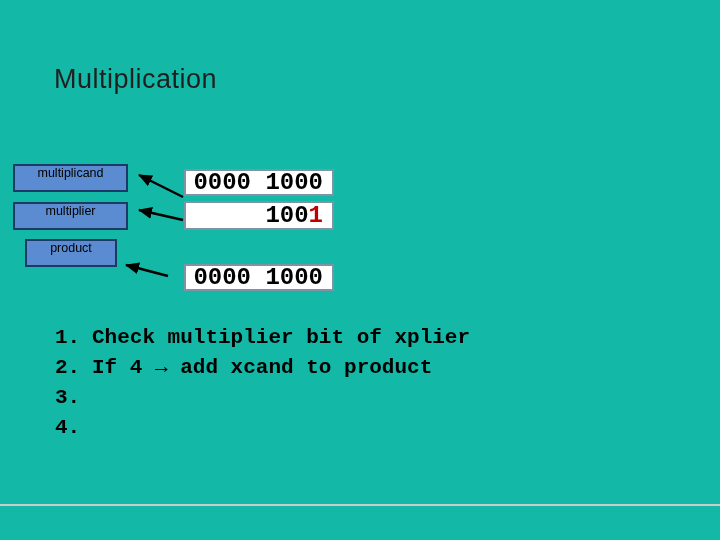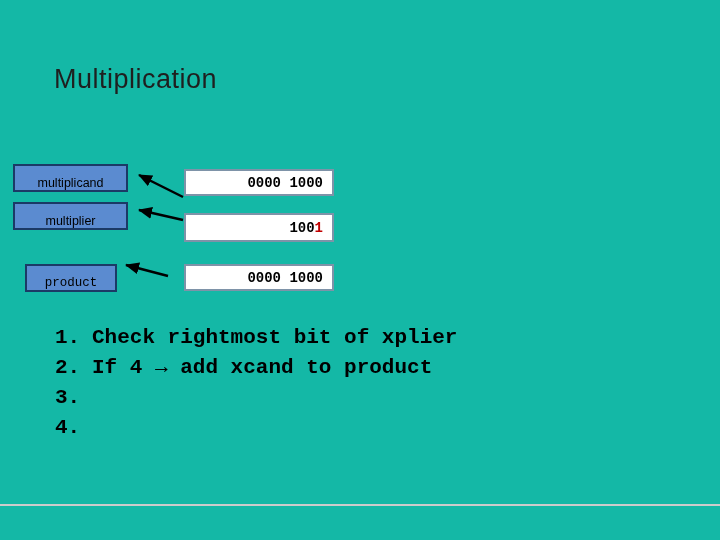--- a/index.html
+++ b/index.html
@@ -24,38 +24,38 @@
   .slide-title{
     position:absolute;left:54px;top:64px;
     font-size:27px;font-weight:400;
     color:var(--title-color);
     letter-spacing:0.5px;
   }
   .reg-label{
     position:absolute;
     background:var(--register-box-fill);
     border:2px solid var(--register-box-border);
-    display:flex;align-items:flex-end;justify-content:center;
+    display:flex;align-items:flex-start;justify-content:center;
     font-size:12.5px;color:#000;
   }
   .lbl-multiplicand{left:13px;top:164px;width:115px;height:28px;}
   .lbl-multiplier{left:13px;top:202px;width:115px;height:28px;}
-  .lbl-product{left:25px;top:264px;width:92px;height:28px;font-family:Liberation Mono, monospace;}
+  .lbl-product{left:25px;top:239px;width:92px;height:28px;}
   .val-box{
     position:absolute;
     background:var(--value-box-fill);
     border:2px solid var(--value-box-border);
     display:flex;align-items:center;justify-content:flex-end;
     padding-right:9px;
     font-family:"Liberation Mono","DejaVu Sans Mono",monospace;
-    font-weight:bold;font-size:14px;color:#000;
+    font-weight:bold;font-size:24px;color:#000;
     white-space:pre;
   }
   .val-multiplicand{left:184px;top:169px;width:150px;height:27px;}
-  .val-multiplier{left:184px;top:213px;width:150px;height:29px;}
+  .val-multiplier{left:184px;top:201px;width:150px;height:29px;}
   .val-product{left:184px;top:264px;width:150px;height:27px;}
   .val-box .hl{color:var(--highlight-digit);}
   .arrows{position:absolute;left:0;top:0;width:720px;height:540px;pointer-events:none;}
   .steps{
     position:absolute;left:55px;top:322px;width:460px;
     font-family:"Liberation Mono","DejaVu Sans Mono",monospace;
     font-weight:bold;font-size:21px;color:#000;
   }
   .step{display:flex;height:30px;align-items:center;white-space:pre;}
   .step-num{display:inline-block;min-width:37px;}
@@ -97,21 +97,21 @@
         <path d="M0,0 L14,6 L0,12 Z" fill="#000"></path>
       </marker>
     </defs>
     <line x1="183" y1="197" x2="139" y2="175" stroke="#000" stroke-width="2.5" marker-end="url(#ah)"></line>
     <line x1="183" y1="220" x2="139" y2="210" stroke="#000" stroke-width="2.5" marker-end="url(#ah)"></line>
     <line x1="168" y1="276" x2="126" y2="265" stroke="#000" stroke-width="2.5" marker-end="url(#ah)"></line>
   </svg>
 
   <div class="steps">
     <div class="step">
-      <span class="step-num">1.</span><span class="step-text">Check rightmost bit of xplier</span>
+      <span class="step-num">1.</span><span class="step-text">Check multiplier bit of xplier</span>
     </div>
     <div class="step">
       <span class="step-num">2.</span><span class="step-text">If 4 → add xcand to product</span>
     </div>
     <div class="step">
       <span class="step-num">3.</span>
     </div>
     <div class="step">
       <span class="step-num">4.</span>
     </div>

